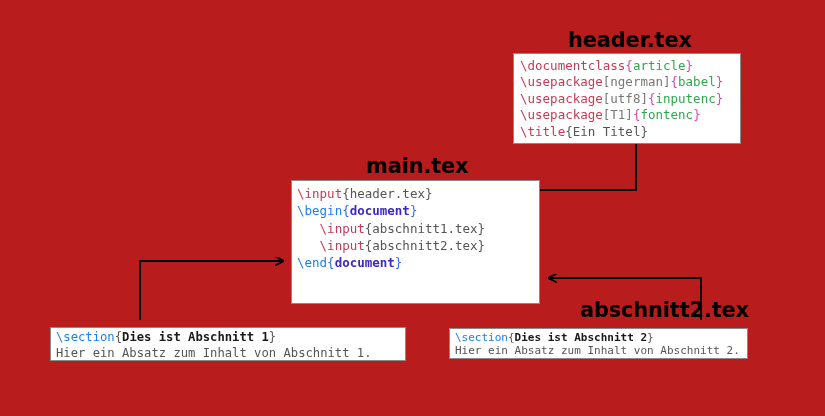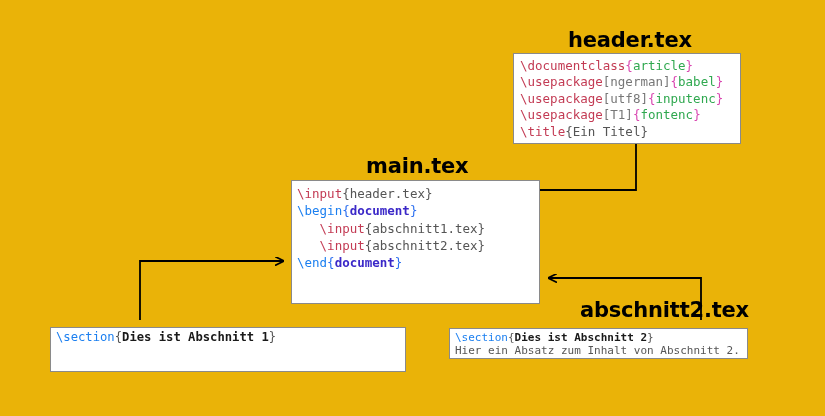--- a/index.html
+++ b/index.html
@@ -4,21 +4,21 @@
 <style>
   html, body {
     margin: 0;
     padding: 0;
     background: #ffffff;
   }
   #stage {
     position: relative;
     width: 825px;
     height: 416px;
-    background: #eab308;
+    background: #b91c1c;
     overflow: hidden;
     font-family: "DejaVu Sans", sans-serif;
   }
 
   
   .file-title {
     position: absolute;
     font-family: "DejaVu Sans", sans-serif;
     font-weight: bold;
     font-size: 21px;
@@ -62,21 +62,21 @@
   }
   
   #main-box {
     left: 291px; top: 180px; width: 249px; height: 124px;
     padding: 4px 5px;
     font-size: 12.5px;
     line-height: 17.3px;
   }
   
   #absch1-box {
-    left: 50px; top: 327px; width: 356px; height: 45px;
+    left: 50px; top: 327px; width: 356px; height: 34px;
     padding: 2px 5px;
     font-size: 12.2px;
     line-height: 15.5px;
   }
   
   #absch2-box {
     left: 449px; top: 328px; width: 299px; height: 31px;
     padding: 2px 5px;
     font-size: 11px;
     line-height: 13.2px;
@@ -121,20 +121,21 @@
   <div class="code-box" id="main-box">
       <div class="code-line"><span class="tk-cmd">\input</span><span class="tk-plain">{header.tex}</span></div>
       <div class="code-line"><span class="tk-begin">\begin</span><span class="tk-bbrace">{</span><span class="tk-env">document</span><span class="tk-bbrace">}</span></div>
       <div class="code-line"><span class="tk-plain">   </span><span class="tk-cmd">\input</span><span class="tk-plain">{abschnitt1.tex}</span></div>
       <div class="code-line"><span class="tk-plain">   </span><span class="tk-cmd">\input</span><span class="tk-plain">{abschnitt2.tex}</span></div>
       <div class="code-line"><span class="tk-begin">\end</span><span class="tk-bbrace">{</span><span class="tk-env">document</span><span class="tk-bbrace">}</span></div>
     </div>
 
   <div class="code-box" id="absch1-box">
       <div class="code-line"><span class="tk-section">\section</span><span class="tk-plain">{</span><span class="tk-sectarg">Dies ist Abschnitt 1</span><span class="tk-plain">}</span></div>
+      <div class="code-line"><span class="tk-plain">Hier ein Absatz zum Inhalt von Abschnitt 1.</span></div>
     </div>
 
   <div class="file-title" style="left:580px; top:298px;">abschnitt2.tex</div>
   <div class="code-box" id="absch2-box">
       <div class="code-line"><span class="tk-section">\section</span><span class="tk-plain">{</span><span class="tk-sectarg">Dies ist Abschnitt 2</span><span class="tk-plain">}</span></div>
       <div class="code-line"><span class="tk-plain">Hier ein Absatz zum Inhalt von Abschnitt 2.</span></div>
     </div>
 
 </div>
 

